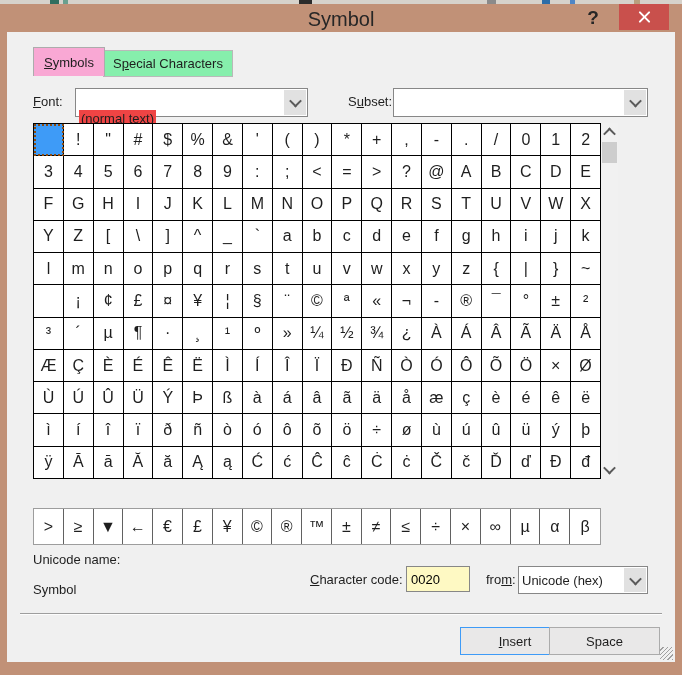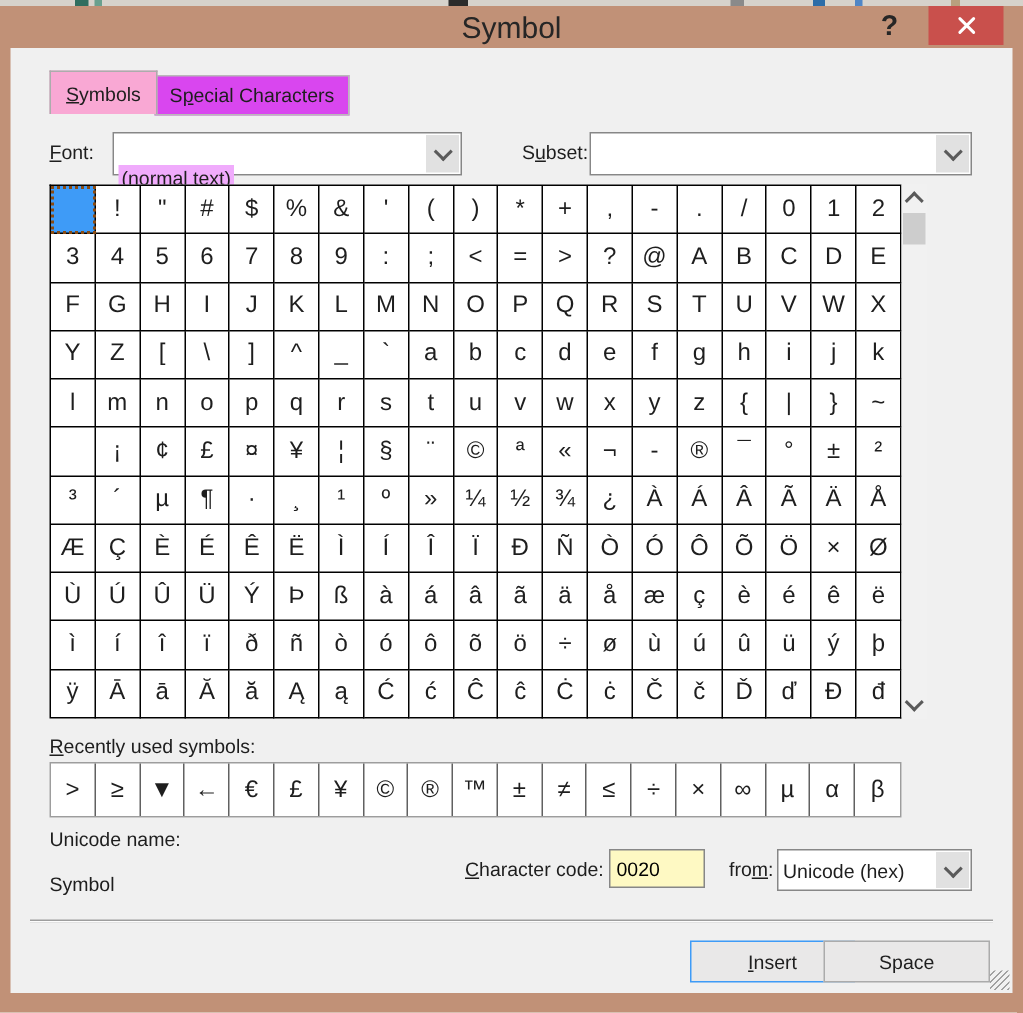--- a/index.html
+++ b/index.html
@@ -19,28 +19,28 @@
   .x-icon::before,.x-icon::after{content:"";position:absolute;left:-1px;top:5.5px;width:15px;height:2px;
              background:#fff;border-radius:1px;}
   .x-icon::before{transform:rotate(45deg);}
   .x-icon::after{transform:rotate(-45deg);}
   
   .client{position:absolute;left:7px;top:32px;width:668px;height:630px;background:#f0f0f0;}
   
   .tab{position:absolute;display:flex;align-items:center;justify-content:center;font-size:13px;}
   .tab-active{left:26px;top:15px;width:70px;height:28px;background:#f9a8d4;
               border:1px solid #acacac;border-bottom:none;z-index:2;}
-  .tab-inactive{left:96px;top:18px;width:128px;height:25px;background:#d946ef;border:1px solid #b9b9b9;}
+  .tab-inactive{left:96px;top:18px;width:128px;height:25px;background:#86efac;border:1px solid #b9b9b9;}
   
   .lbl{position:absolute;font-size:13px;white-space:nowrap;}
   
   .combo{position:absolute;background:#fff;border:1px solid #878787;font-size:13px;
          display:flex;align-items:center;}
   .combo-text{margin-left:3px;}
-  .hl{background:#f0abfc;padding:1px 2px;margin-top:32px;}
+  .hl{background:#ef4444;padding:1px 2px;margin-top:32px;}
   .arrow-box{position:absolute;right:1px;top:1px;bottom:1px;width:22px;background:#e1e1e1;
              display:flex;align-items:center;justify-content:center;}
   .chev-down{width:7px;height:7px;border-right:2px solid #5a5a5a;border-bottom:2px solid #5a5a5a;
              transform:rotate(45deg) translate(-1px,-1px);}
   .chev-up{width:7px;height:7px;border-left:2px solid #5a5a5a;border-top:2px solid #5a5a5a;
              transform:rotate(45deg) translate(1px,1px);}
   
   .char-grid{position:absolute;left:26px;top:91px;width:568px;height:356px;background:#fff;
              border-top:1px solid #000;border-left:1px solid #000;box-sizing:border-box;
              display:grid;grid-template-columns:repeat(19,1fr);grid-template-rows:repeat(11,1fr);
@@ -338,21 +338,20 @@
   <div class="scrollbar">
     <div class="sb-btn sb-up">
       <span class="chev-up"></span>
     </div>
     <div class="sb-thumb"></div>
     <div class="sb-btn sb-down">
       <span class="chev-down"></span>
     </div>
   </div>
 
-  <div class="lbl" style="left:26px;top:458px;"><u>R</u>ecently used symbols:</div>
   <div class="recent-row">
       <div class="recent-cell">&gt;</div>
       <div class="recent-cell">≥</div>
       <div class="recent-cell">▼</div>
       <div class="recent-cell">←</div>
       <div class="recent-cell">€</div>
       <div class="recent-cell">£</div>
       <div class="recent-cell">¥</div>
       <div class="recent-cell">©</div>
       <div class="recent-cell">®</div>

